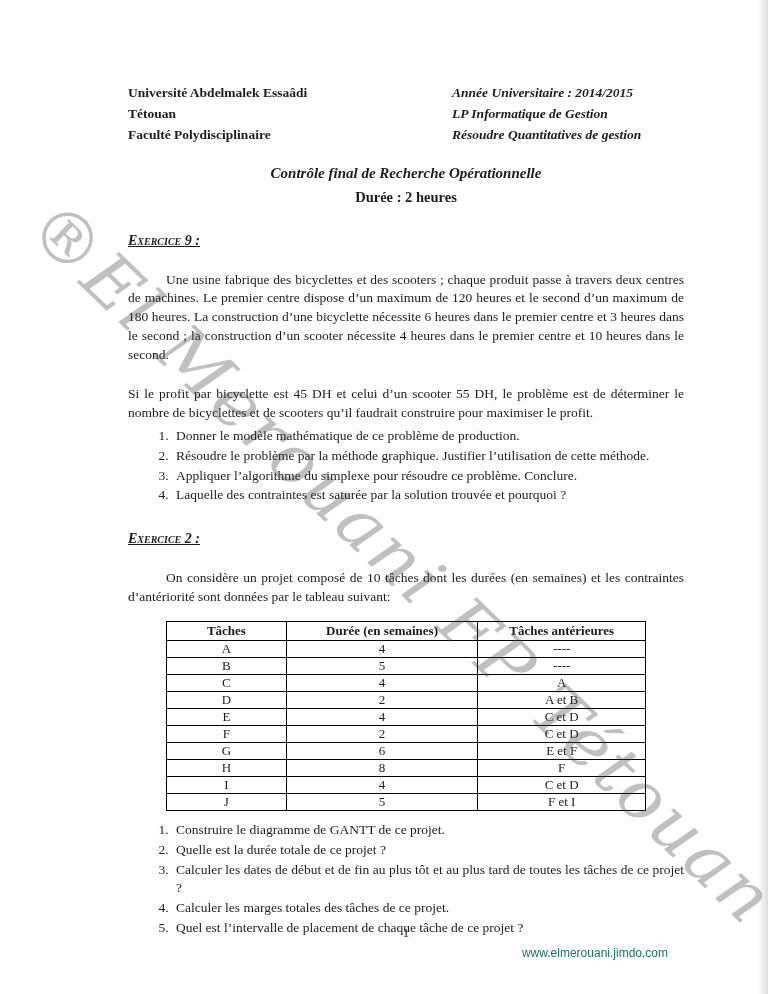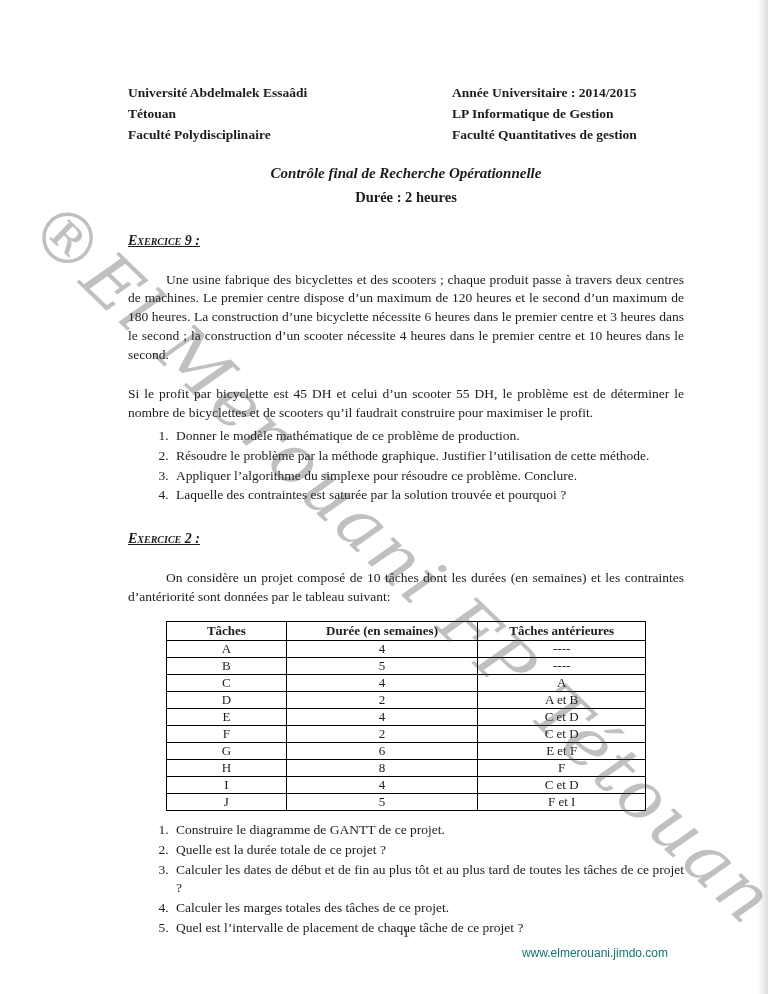--- a/index.html
+++ b/index.html
@@ -22,21 +22,21 @@
     font-size: 13.5px;
     line-height: 1.4;
   }
   .doc-header {
     display: flex;
     justify-content: space-between;
     font-weight: bold;
     gap: 44px;
   }
   .doc-header .col div { margin-bottom: 2px; }
-  .doc-header .col.right { width: 232px; }
+  .doc-header .col.right { width: 232px; font-style: italic; }
   .title {
     text-align: center;
     font-weight: bold;
     font-style: italic;
     font-size: 15px;
     margin-top: 16px;
   }
   .subtitle {
     text-align: center;
     font-weight: bold;
@@ -129,21 +129,21 @@
 
     <div class="doc-header">
       <div class="col left">
         <div>Université Abdelmalek Essaâdi</div>
         <div>Tétouan</div>
         <div>Faculté Polydisciplinaire</div>
       </div>
       <div class="col right">
         <div>Année Universitaire : 2014/2015</div>
         <div>LP Informatique de Gestion</div>
-        <div>Faculté Quantitatives de gestion</div>
+        <div>Résoudre Quantitatives de gestion</div>
       </div>
     </div>
 
     <div class="title">Contrôle final de Recherche Opérationnelle</div>
     <div class="subtitle">Durée : 2 heures</div>
 
     <div class="exercise">
       <div class="exercise-heading">Exercice 9 :</div>
       <div class="para indent">Une usine fabrique des bicyclettes et des scooters ; chaque produit passe à travers deux centres de machines. Le premier centre dispose d’un maximum de 120 heures et le second d’un maximum de 180 heures. La construction d’une bicyclette nécessite 6 heures dans le premier centre et 3 heures dans le second ; la construction d’un scooter nécessite 4 heures dans le premier centre et 10 heures dans le second.</div>
       <div class="para">Si le profit par bicyclette est 45 DH et celui d’un scooter 55 DH, le problème est de déterminer le nombre de bicyclettes et de scooters qu’il faudrait construire pour maximiser le profit.</div>

